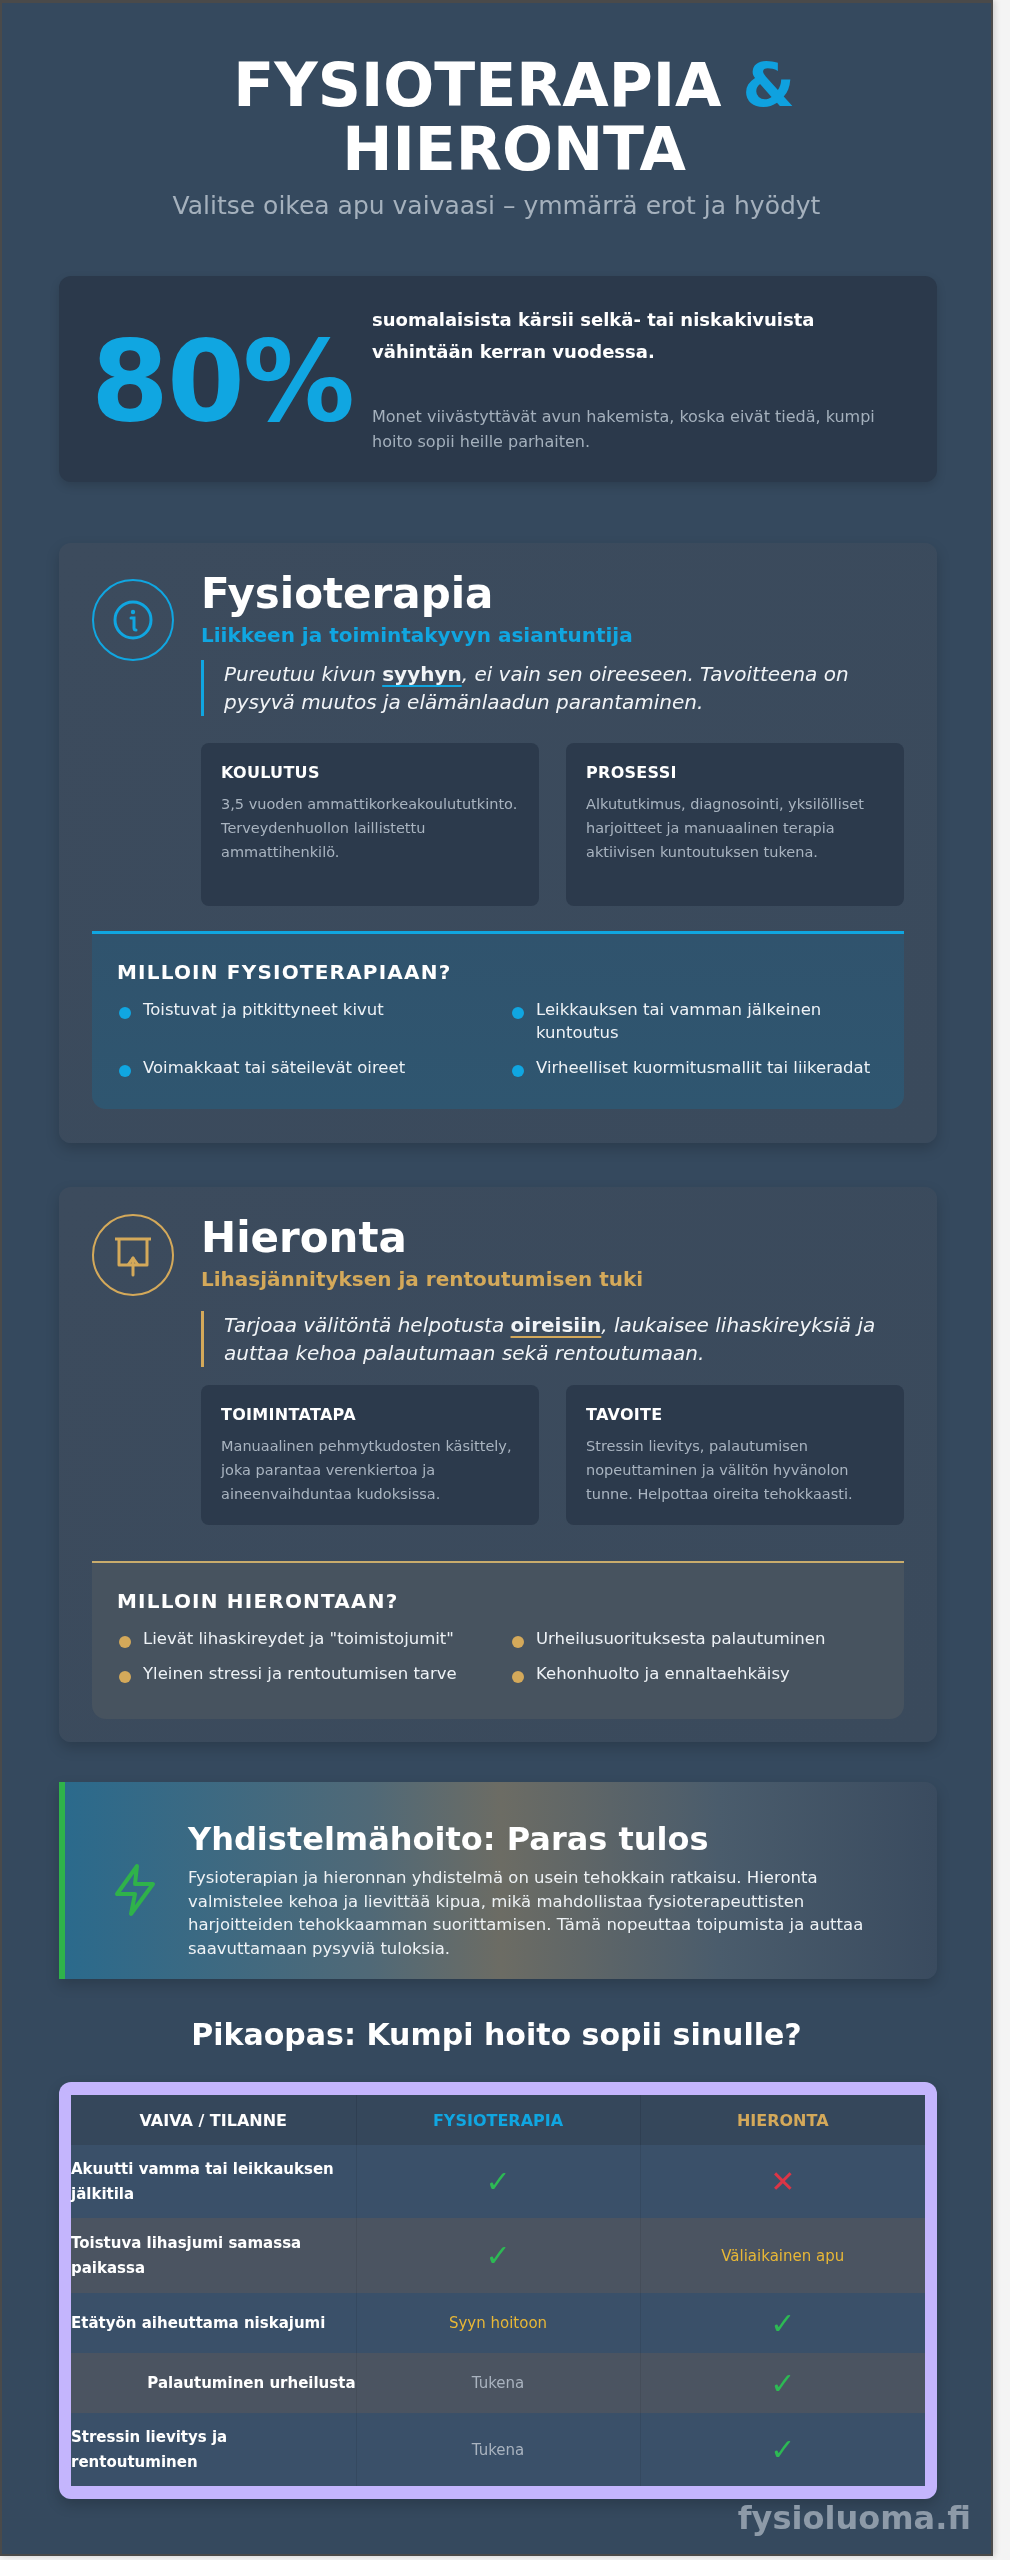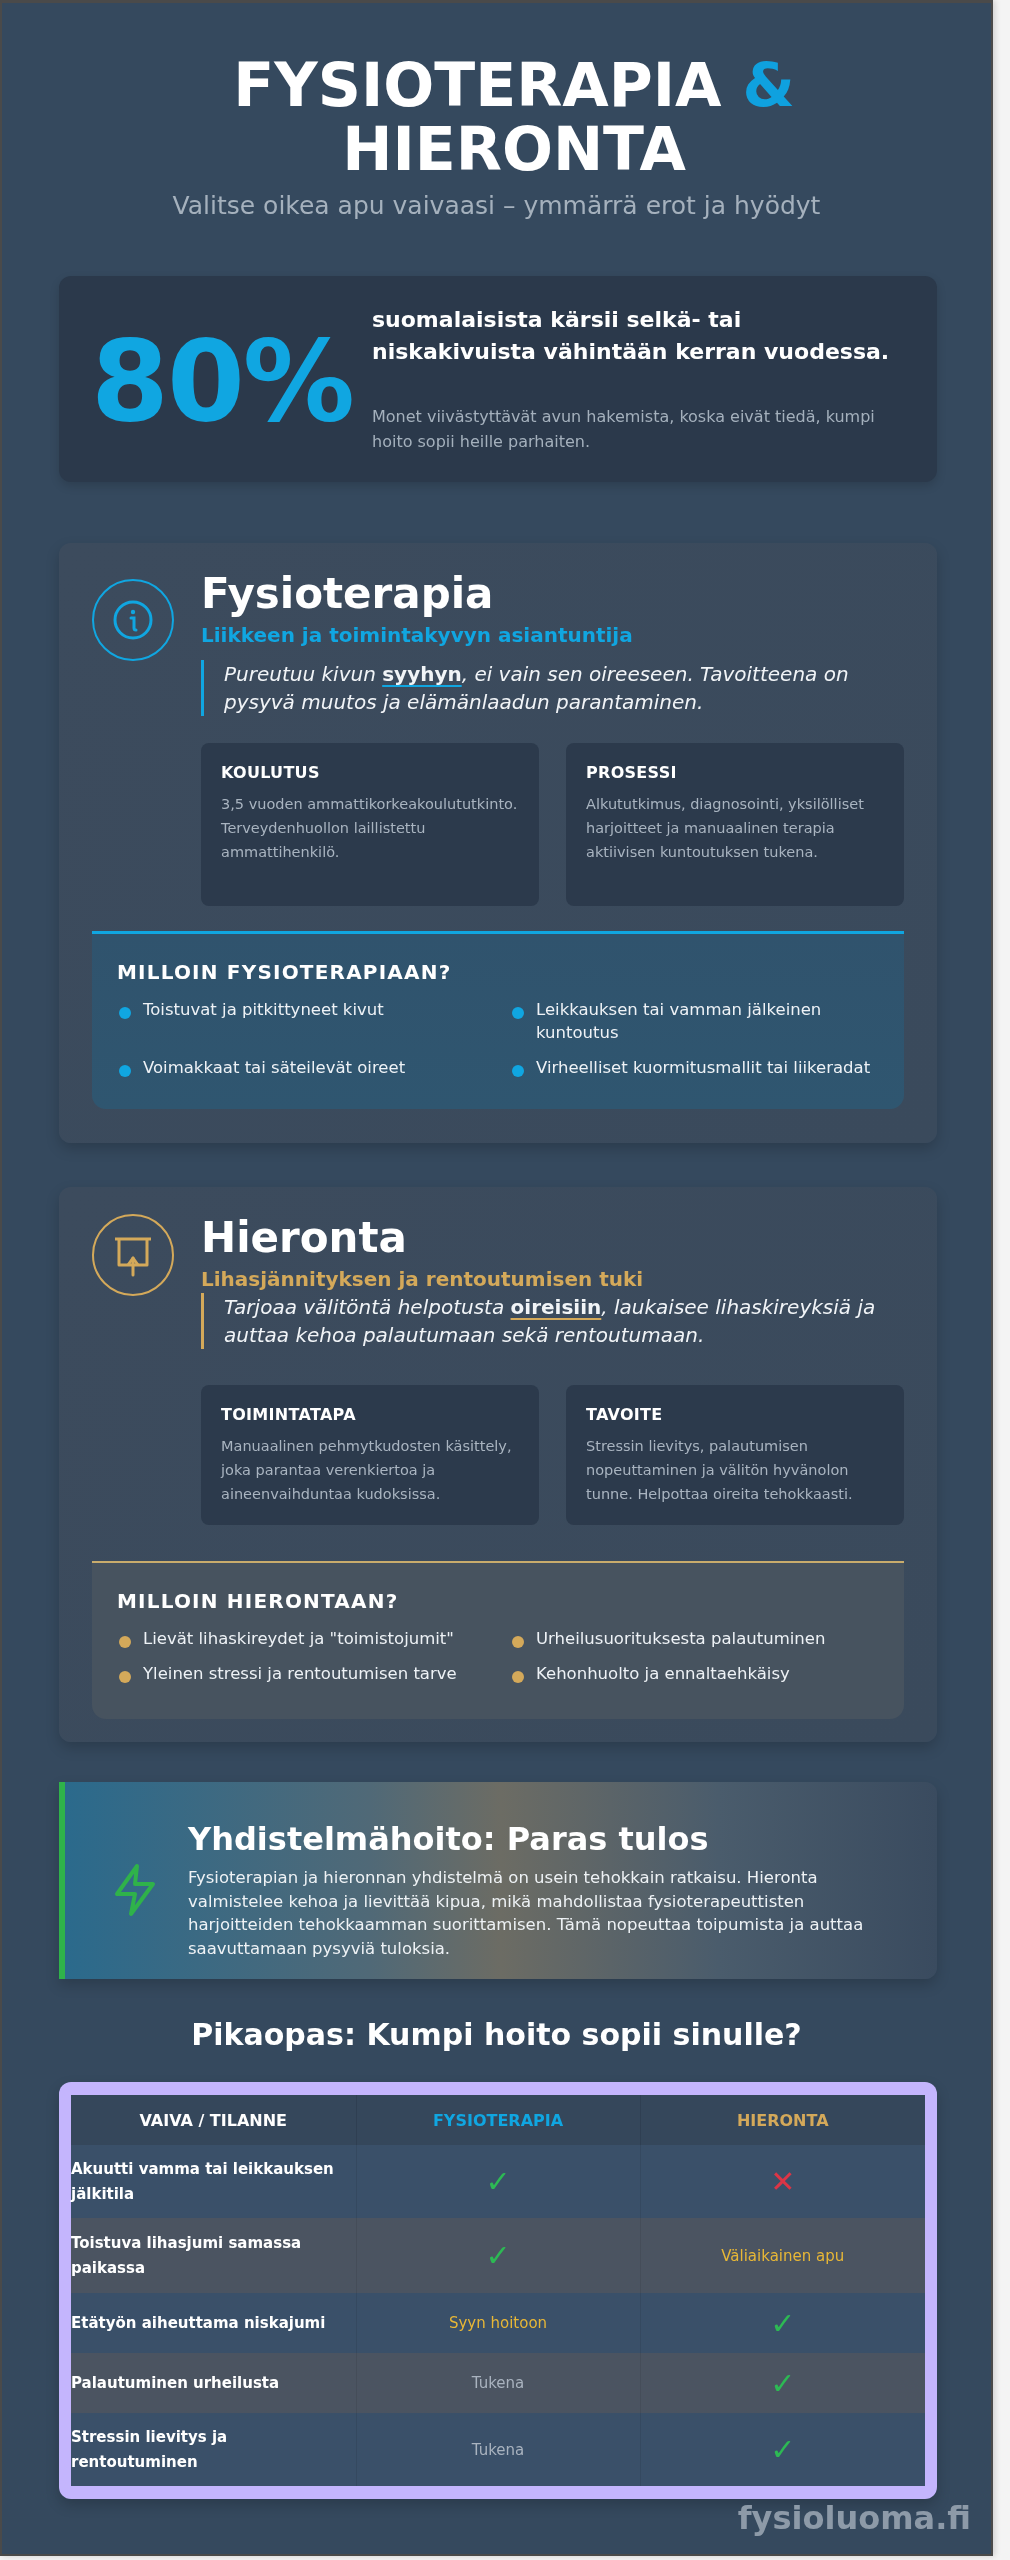--- a/index.html
+++ b/index.html
@@ -15,21 +15,21 @@
   .hero-title { position: absolute; left: 0; right: 0; top: 50px; text-align: center;
     font-size: 60px; font-weight: 700; line-height: 64px; color: #fff; letter-spacing: 0px; margin-left: 35px; }
   .hero-title .amp { color: #0fa1df; }
   .hero-sub { position: absolute; left: 0; right: 0; top: 188px; text-align: center;
     font-size: 25px; color: #a5b1bd; }
 
   
   .stat { position: absolute; left: 57px; top: 273px; width: 878px; height: 206px;
     background: #2b394b; border-radius: 12px; box-shadow: 0 4px 10px rgba(0,0,0,0.15); }
   .stat-num { position: absolute; left: 32px; top: 40px; font-size: 112px; font-weight: 700; color: #10a6e1; letter-spacing: -2px; }
-  .stat-head { position: absolute; left: 313px; top: 28px; width: 520px; font-size: 22px; font-weight: 700; line-height: 32px; color: #fff; }
+  .stat-head { position: absolute; left: 313px; top: 28px; width: 520px; font-size: 18px; font-weight: 700; line-height: 32px; color: #fff; }
   .stat-desc { position: absolute; left: 313px; top: 128px; width: 530px; font-size: 16px; line-height: 25px; color: #a4b0bc; }
 
   
   .card { position: absolute; left: 57px; width: 878px; border-radius: 12px;
     background: linear-gradient(135deg, #3c4b5d 0%, #3a4a5c 100%);
     box-shadow: 0 6px 14px rgba(0,0,0,0.18); }
   .card-icon { position: absolute; left: 33px; width: 82px; height: 82px; border-radius: 50%;
     display: flex; align-items: center; justify-content: center; }
   .card-title { position: absolute; left: 142px; font-size: 42px; font-weight: 700; color: #fff; }
   .card-sub { position: absolute; left: 142px; font-size: 20px; font-weight: 700; }
@@ -54,21 +54,21 @@
 
   
   .guide-title { position: absolute; left: 0; right: 0; top: 2014px; text-align: center; font-size: 30px; font-weight: 700; color: #fff; }
   .tbl-wrap { position: absolute; left: 57px; top: 2079px; width: 878px; height: 417px; background: #c4b5fd; border-radius: 12px; padding: 13px 12px; box-shadow: 0 6px 14px rgba(0,0,0,0.2); }
   .tbl { width: 854px; border-collapse: collapse; table-layout: fixed; }
   .tbl th { height: 50px; background: #35475b; font-size: 16px; font-weight: 700; border-right: 1px solid #2f3f52; }
   .tbl th:last-child { border-right: none; }
   .tbl td { text-align: center; font-size: 15px; border-right: 1px solid rgba(0,0,0,0.08); }
   .tbl td:last-child { border-right: none; }
   .tbl td.lbl { text-align: left; font-weight: 700; color: #fff; line-height: 25px; font-size: 15px; }
-  .tbl td.lbl.center { text-align: left; padding-left: 0; }
+  .tbl td.lbl.center { text-align: right; padding-left: 0; }
   .row-a td { background: #3a5069; }
   .row-b td { background: #4b5461; }
   .check { color: #2db954; font-size: 30px; font-weight: 700; }
   .cross { color: #dc3546; font-size: 30px; font-weight: 700; }
   .txt-gold { color: #e8b736; }
   .txt-gray { color: #a9b3bf; }
 
   .footer-brand { position: absolute; right: 20px; top: 2496px; font-size: 32px; font-weight: 700; color: #8d9aa8; }
 </style>
 </head>
@@ -124,21 +124,21 @@
   <div class="card" style="top:1184px; height:555px;">
     <div class="card-icon" style="top:27px; border:2px solid #d4a95a;">
       <svg width="48" height="48" viewBox="0 0 48 48">
         <path d="M6 8 H42 M10 8 V34 H38 V8" fill="none" stroke="#d4a95a" stroke-width="3" stroke-linejoin="round"></path>
         <path d="M19 34 L24 27 L29 34" fill="none" stroke="#d4a95a" stroke-width="3" stroke-linejoin="round"></path>
         <path d="M24 27 V44" stroke="#d4a95a" stroke-width="3" stroke-linecap="round"></path>
       </svg>
     </div>
     <div class="card-title" style="top:26px;">Hieronta</div>
     <div class="card-sub" style="top:80px; color:#d4a95a;">Lihasjännityksen ja rentoutumisen tuki</div>
-    <div class="card-quote" style="top:106px; border-color:#d4a95a;">
+    <div class="card-quote" style="top:124px; border-color:#d4a95a;">
       <span>Tarjoaa välitöntä helpotusta </span><b style="text-decoration-color:#d4a95a;">oireisiin</b><span>, laukaisee lihaskireyksiä ja auttaa kehoa palautumaan sekä rentoutumaan.</span>
     </div>
     <div class="info-box" style="left:142px; top:198px; height:140px;">
       <h4>TOIMINTATAPA</h4>
       <p>Manuaalinen pehmytkudosten käsittely, joka parantaa verenkiertoa ja aineenvaihduntaa kudoksissa.</p>
     </div>
     <div class="info-box" style="left:507px; top:198px; height:140px;">
       <h4>TAVOITE</h4>
       <p>Stressin lievitys, palautumisen nopeuttaminen ja välitön hyvänolon tunne. Helpottaa oireita tehokkaasti.</p>
     </div>

